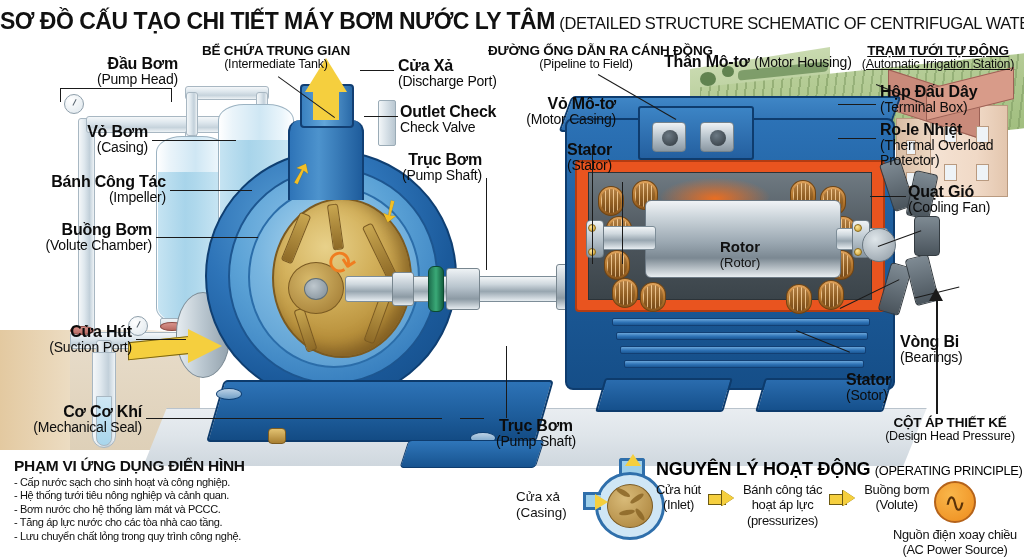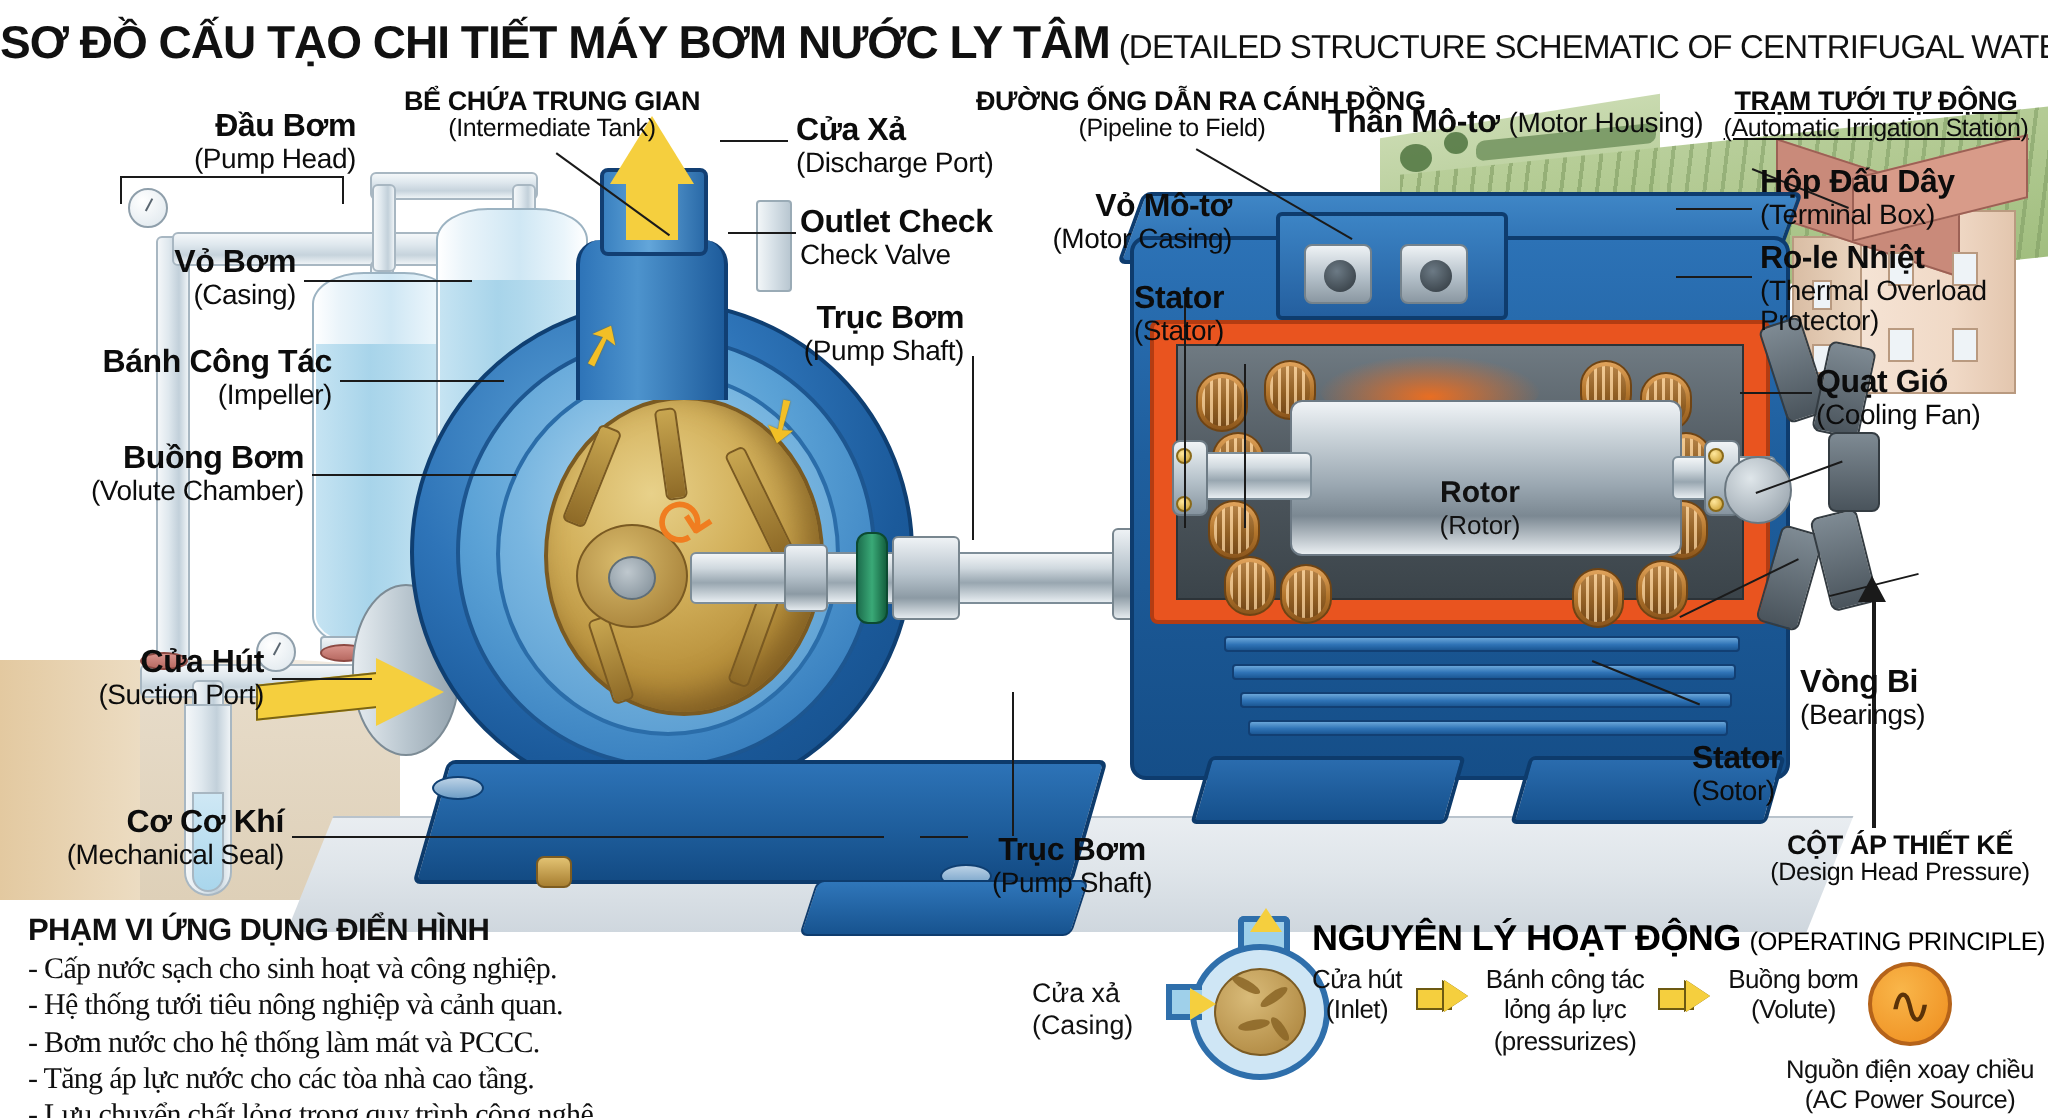--- a/index.html
+++ b/index.html
@@ -274,21 +274,21 @@
 
   
   .checkvalve{
     position:absolute; left:378px; top:100px; width:18px; height:46px;
     background:linear-gradient(90deg,#f2f6f8,#d5dfe6 50%,#b9c7d1); border:1px solid #9aabb6; border-radius:2px;
   }
 
   
   .appl { position:absolute; left:14px; top:457px; width:330px; color:#101010; }
   .appl h3 { font-size:15.5px; font-weight:bold; letter-spacing:-0.3px; margin-bottom:1px; }
-  .appl li { list-style:none; font-size:15px; letter-spacing:-0.35px; line-height:1.22; white-space:nowrap;font-family:Liberation Serif, serif; }
+  .appl li { list-style:none; font-size:11px; letter-spacing:-0.35px; line-height:1.22; white-space:nowrap; }
 
   .principle { position:absolute; left:656px; top:459px; white-space:nowrap; }
   .principle .pv { font-weight:bold; font-size:18px; letter-spacing:-0.3px; }
   .principle .pe { font-size:12.8px; letter-spacing:-0.3px; }
 
   .flowrow { position:absolute; left:656px; top:482px; display:flex; align-items:flex-start; gap:7px; }
   .flowitem { text-align:center; font-size:13px; line-height:1.18; color:#111; letter-spacing:-0.3px; }
   .flowarrow {
     width: 28px; height: 17px; margin-top: 8px; position: relative; flex:0 0 auto;
   }
@@ -696,21 +696,21 @@
   </div>
 
   <div class="flowrow">
     <div class="flowitem">
       <div>Cửa hút</div>
       <div>(Inlet)</div>
     </div>
     <div class="flowarrow"></div>
     <div class="flowitem">
       <div>Bánh công tác</div>
-      <div>lỏng áp lực</div>
+      <div>hoạt áp lực</div>
       <div>(pressurizes)</div>
     </div>
     <div class="flowarrow"></div>
     <div class="flowitem">
       <div>Buồng bơm</div>
       <div>(Volute)</div>
     </div>
     <div class="flowarrow" style="margin-left:10px;"></div>
   </div>
 

